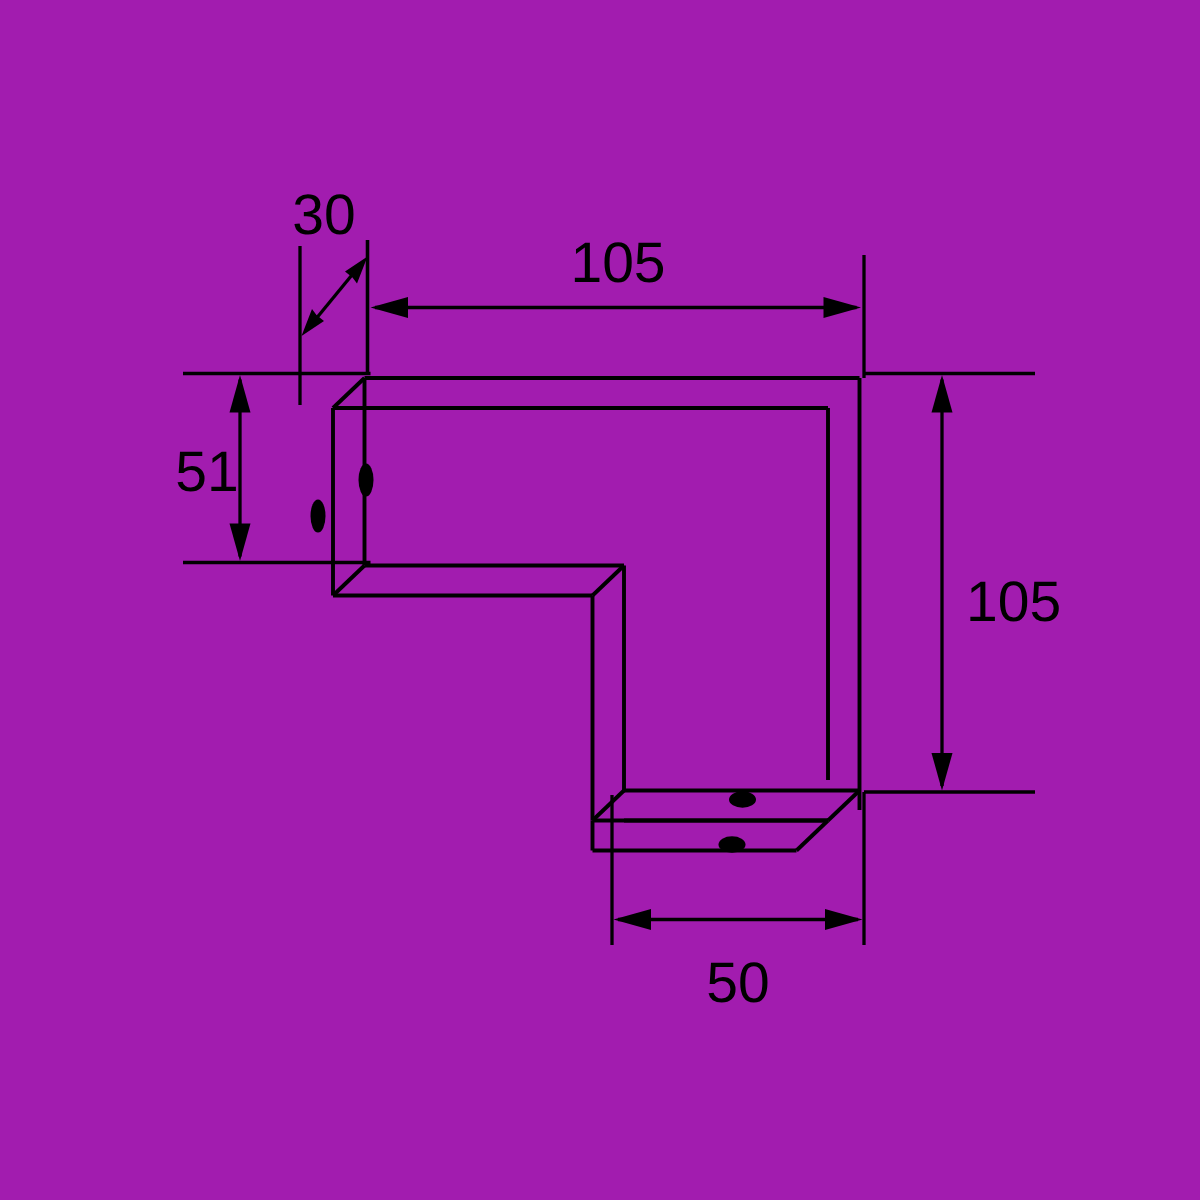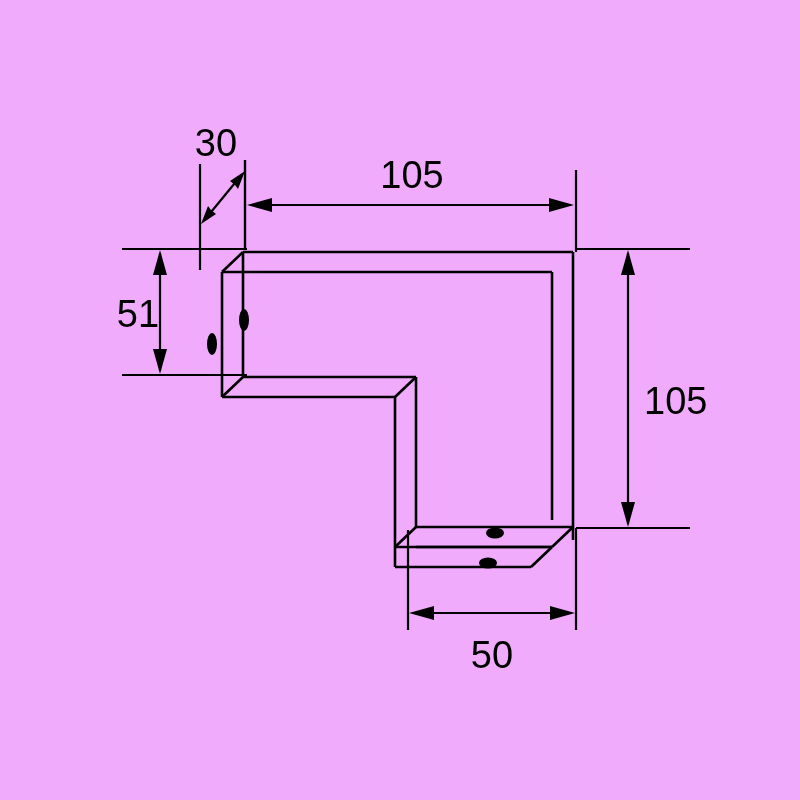--- a/index.html
+++ b/index.html
@@ -10,21 +10,21 @@
   body {
     width: 800px;
     height: 800px;
     font-family: "Liberation Sans", sans-serif;
     overflow: hidden;
   }
   #drawing-root {
     position: relative;
     width: 800px;
     height: 800px;
-    background: #f0abfc;
+    background: #a21caf;
   }
   svg.drawing-canvas {
     display: block;
     width: 800px;
     height: 800px;
   }
   .part-line {
     fill: none;
     stroke: #000000;
     stroke-width: 2.6;

